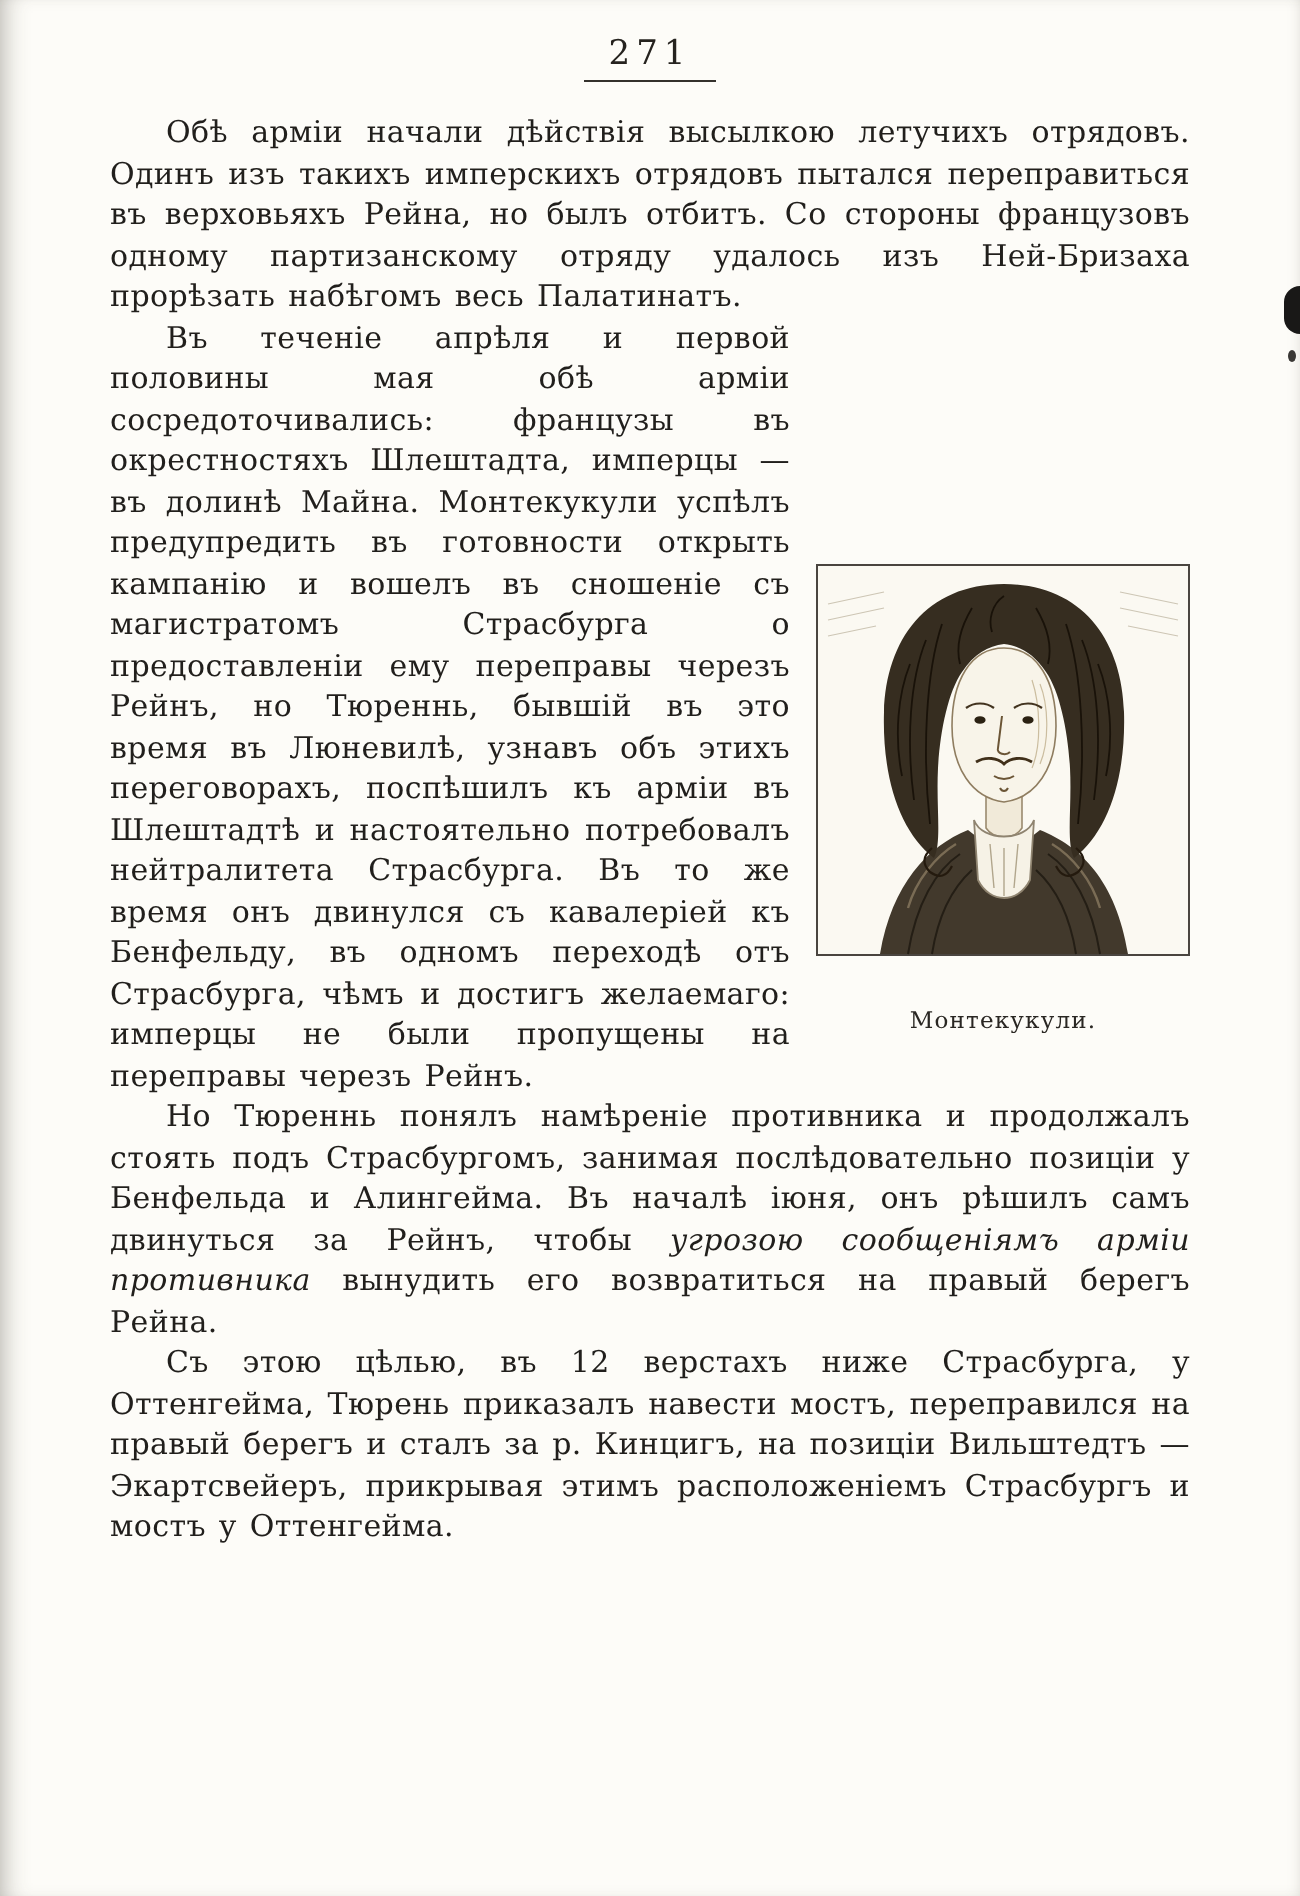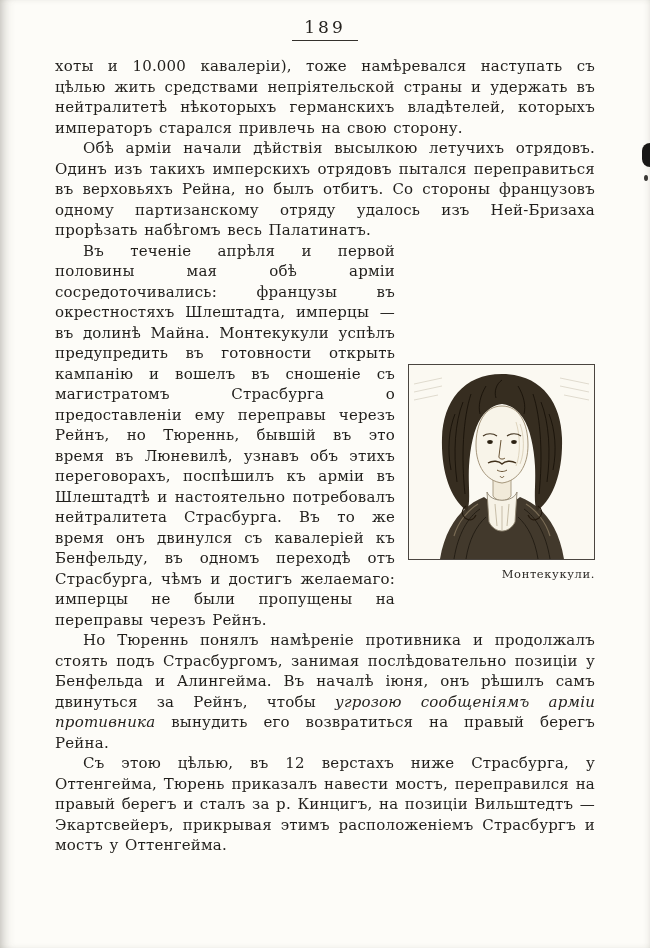--- a/index.html
+++ b/index.html
@@ -58,23 +58,23 @@
     width: 187px;
     margin: 123px 0 6px 13px;
     text-align: center;
   }
   .portrait-figure svg {
     display: block;
   }
   .caption {
     font-size: 11.5px;
     letter-spacing: 0.6px;
-    margin-top: 4px;
+    margin-top: 22px;
     color: #2a2723;
-    text-align: right;
+    text-align: center;
   }
   .scan-artifact {
     position: absolute;
     right: 0;
     top: 143px;
     width: 8px;
     height: 24px;
     background: #191817;
     border-radius: 12px 0 0 12px;
   }
@@ -90,27 +90,26 @@
 </style>
 </head>
 <body>
 
 <div class="page">
 
   <div class="scan-artifact"></div>
   <div class="scan-speck"></div>
 
   <header class="page-header">
-    <div class="page-number">189</div>
+    <div class="page-number">271</div>
     <div class="page-rule"></div>
   </header>
 
   <main class="text-block">
 
-    <p class="para no-indent">хоты и 10.000 кавалеріи), тоже намѣревался наступать съ цѣлью жить средствами непріятельской страны и удержать въ нейтралитетѣ нѣкоторыхъ германскихъ владѣтелей, которыхъ императоръ старался привлечь на свою сторону.</p>
 
     <p class="para">Обѣ арміи начали дѣйствія высылкою летучихъ отрядовъ. Одинъ изъ такихъ имперскихъ отрядовъ пытался переправиться въ верховьяхъ Рейна, но былъ отбитъ. Со стороны французовъ одному партизанскому отряду удалось изъ Ней-Бризаха прорѣзать набѣгомъ весь Палатинатъ.</p>
 
     <figure class="portrait-figure">
       <svg viewBox="0 0 187 196" width="187" height="196" xmlns="http://www.w3.org/2000/svg" role="img">
         <rect x="0.5" y="0.5" width="186" height="195" fill="#fbf9f2" stroke="#4a4540" stroke-width="1"></rect>
         <g stroke="#cdc6b5" stroke-width="0.6">
           <line x1="6" y1="20" x2="34" y2="14"></line>
           <line x1="6" y1="28" x2="34" y2="22"></line>
           <line x1="6" y1="36" x2="30" y2="31"></line>

